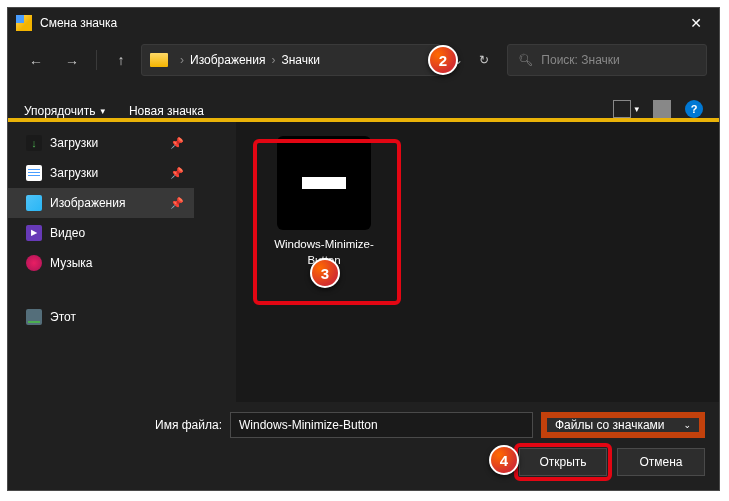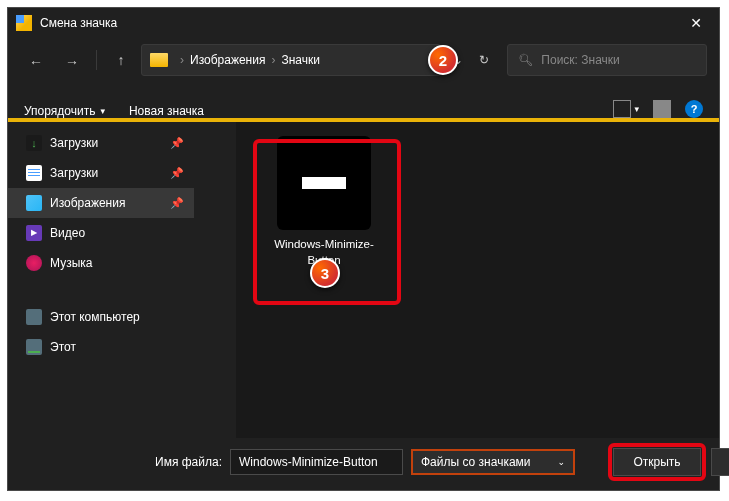--- a/index.html
+++ b/index.html
@@ -44,25 +44,25 @@
 .ic-net::after { content:''; position:absolute; left:2px; right:2px; bottom:2px; height:2px; background:#4caf50; }
 .side-gap { height: 24px; }
 .content { flex: 1; background: #191919; padding: 14px; position: relative; }
 .file-item { width: 120px; text-align: center; }
 .thumb { width: 94px; height: 94px; margin: 0 auto 6px; background: #000; border-radius: 6px; display: flex; align-items: center; justify-content: center; }
 .thumb-bar { width: 44px; height: 12px; background: #fff; }
 .file-label { color: #fff; font-size: 11.5px; line-height: 1.4; word-break: break-word; }
 .highlight { position: absolute; border: 4px solid #e30613; border-radius: 6px; pointer-events: none; }
 .h1 { top: 3px; left: 3px; width: 148px; height: 166px; }
 .marker { position: absolute; width: 30px; height: 30px; border-radius: 50%; background: radial-gradient(circle at 30% 30%, #ff6a00, #d32f2f 70%); border: 2px solid #fff; color: #fff; font-weight: bold; font-size: 15px; display: flex; align-items: center; justify-content: center; box-shadow: 0 2px 5px rgba(0,0,0,0.6); z-index: 20; }
-.footer { padding: 10px 14px 14px; display: flex; flex-direction: row; gap: 10px; justify-content: space-between; }
+.footer { padding: 10px 14px 14px; display: flex; flex-direction: column; gap: 10px; justify-content: space-between; }
 .row1 { display: flex; align-items: center; gap: 8px; }
 .fn-label { color: #fff; font-size: 12px; width: 200px; text-align: right; }
 .fn-input { flex: 1; height: 26px; background: #1a1a1a; border: 1px solid #4a4a4a; color: #fff; font-size: 12px; padding: 0 8px; }
-.filter { width: 164px; height: 26px; background: #2d2d2d; border: 2px solid #c2410c; color: #fff; font-size: 12px; display: flex; align-items: center; justify-content: space-between; padding: 0 8px; }
+.filter { width: 164px; height: 26px; background: #2d2d2d; border: 6px solid #c2410c; color: #fff; font-size: 12px; display: flex; align-items: center; justify-content: space-between; padding: 0 8px; }
 .row2 { display: flex; justify-content: flex-end; gap: 10px; position: relative; }
 .btn { width: 88px; height: 28px; background: #2d2d2d; border: 1px solid #4a4a4a; color: #fff; font-size: 12px; display: flex; align-items: center; justify-content: center; }
 .btn-hl { position: absolute; border: 4px solid #e30613; border-radius: 6px; pointer-events: none; }
 </style>
 </head>
 <body>
 
 <div class="window">
 
   <div class="titlebar">
@@ -142,24 +142,20 @@
       <div class="side-item">
           <div class="si-icon ic-vid"></div>
           <span>Видео</span>
         </div>
       <div class="side-item">
           <div class="si-icon ic-mus"></div>
           <span>Музыка</span>
         </div>
       <div class="side-gap"></div>
       <div class="side-item">
-          <div class="si-icon ic-pc"></div>
-          <span>Этот компьютер</span>
-        </div>
-      <div class="side-item">
           <div class="si-icon ic-net"></div>
           <span>Этот</span>
         </div>
     </div>
 
     <div class="content">
       <div style="position:relative; width:150px;">
         <div class="file-item" style="margin-left:14px;">
           <div class="thumb">
               <div class="thumb-bar"></div>

